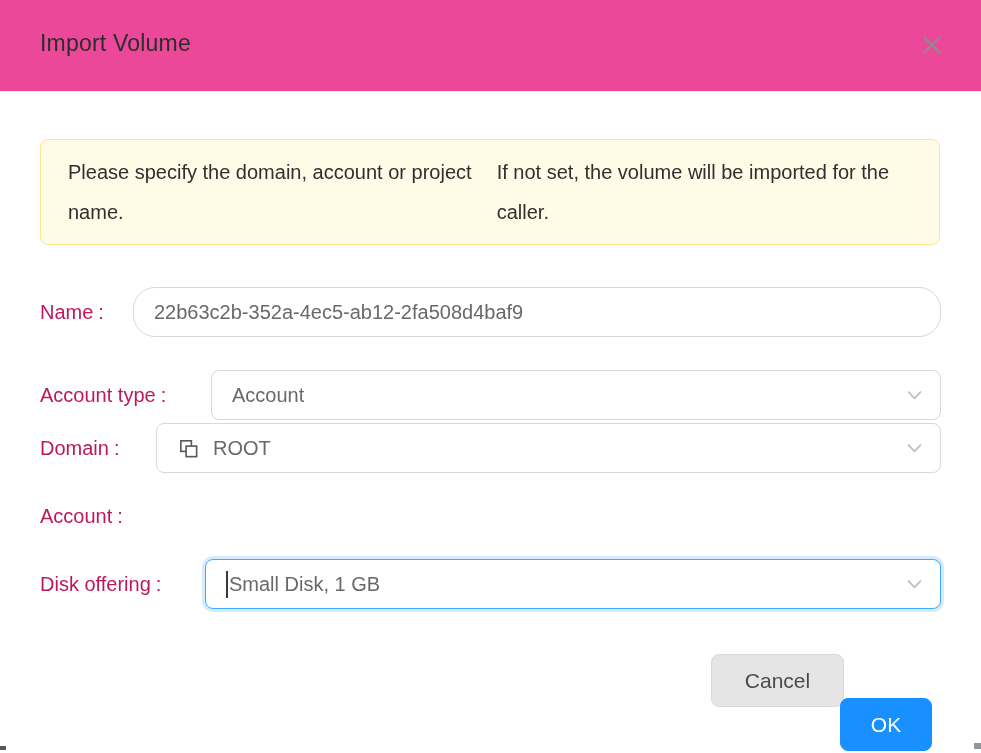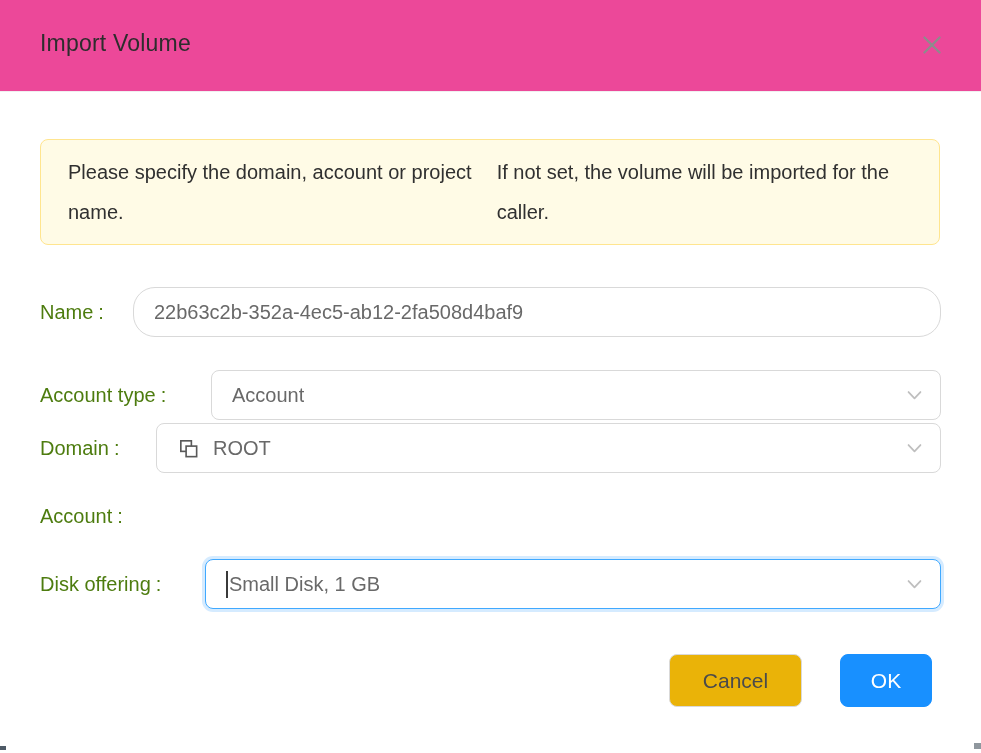--- a/index.html
+++ b/index.html
@@ -35,21 +35,21 @@
     background: #fffbe6; border: 1px solid #ffe58f; border-radius: 8px;
     padding: 12px 27px; display: flex; flex-direction: row; justify-content: center;
   }
   .alert p { font-size: 20px; line-height: 40px; color: #303030; }
 
   
   .form-row { position: absolute; left: 0; right: 0; height: 50px; }
   .form-label {
     position: absolute; left: 40px; top: 0; height: 50px;
     display: flex; align-items: center;
-    font-size: 20px; color: #4d7c0f;
+    font-size: 20px; color: #be185d;
   }
   .form-label .colon { margin-left: 5px; }
   .control {
     position: absolute; top: 0; right: 40px; height: 50px;
     border: 1px solid #d9d9d9; border-radius: 8px; background: #fff;
     display: flex; align-items: center; padding: 0 44px 0 20px;
     font-size: 20px; color: #696969; cursor: pointer;
   }
   .control.text-input { cursor: text; border-radius: 22px; }
   .control .value { white-space: nowrap; overflow: hidden; text-overflow: ellipsis; }
@@ -68,26 +68,26 @@
   }
 
   
   .btn {
     position: absolute; top: 654px; height: 53px;
     border-radius: 8px; font-size: 21px; cursor: pointer;
     font-family: "Liberation Sans", sans-serif;
     display: flex; align-items: center; justify-content: center;
   }
   .btn-cancel {
-    left: 669px; width: 133px;
-    background: #eab308; border: 1px solid #d9d9d9; color: #4b4b4b;
+    left: 711px; width: 133px;
+    background: #e5e5e5; border: 1px solid #d9d9d9; color: #4b4b4b;
   }
   .btn-ok {
     left: 840px; width: 92px;
-    background: #1890ff; border: 1px solid #1890ff; color: #ffffff;
+    background: #1890ff; border: 1px solid #1890ff; color: #ffffff; margin-top: 44px;
   }
 
   
   .speck-left  { position: absolute; left: 0;  top: 746px; width: 6px; height: 4px; background: #4e5a66; }
   .speck-right { position: absolute; right: 0; top: 743px; width: 7px; height: 6px; background: #8f979e; }
 </style>
 </head>
 <body>
 
 <div class="modal">

